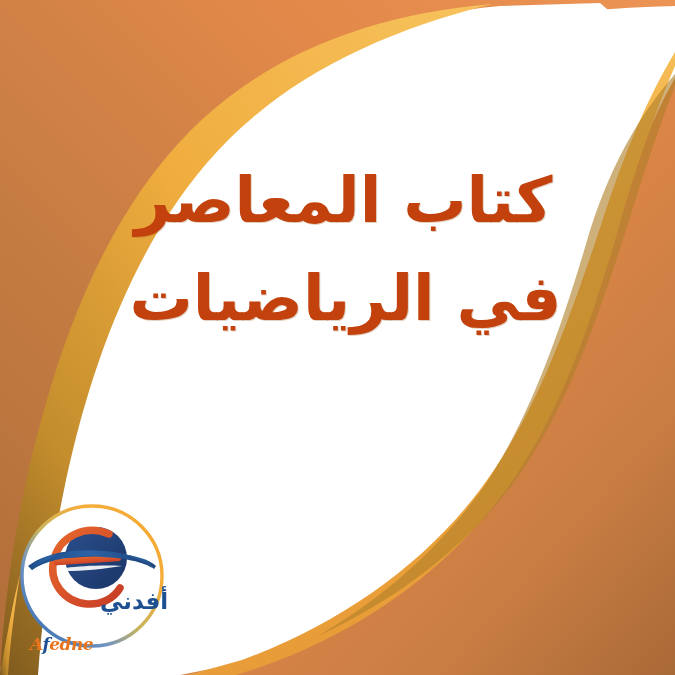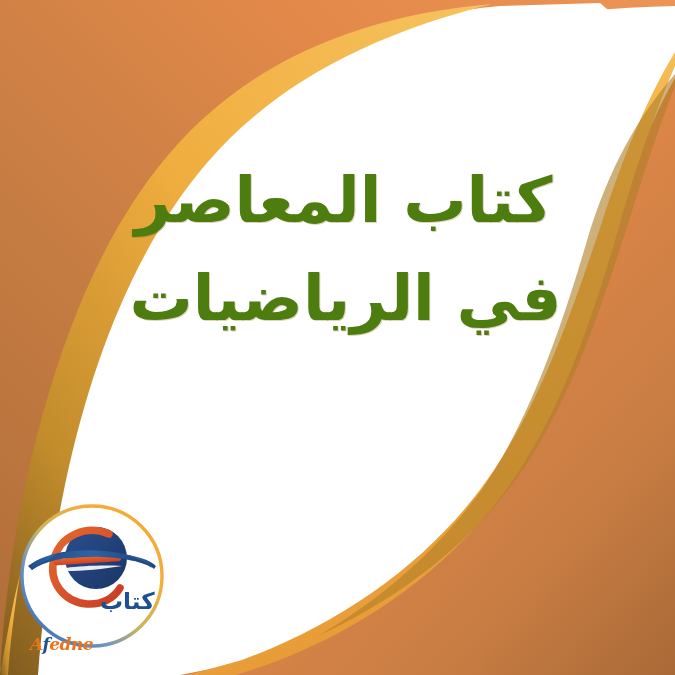--- a/index.html
+++ b/index.html
@@ -25,21 +25,21 @@
   }
   #title-block {
     position: absolute;
     left: 0;
     top: 168px;
     width: 675px;
     text-align: center;
     direction: rtl;
   }
   .title-line {
-    color: #4d7c0f;
+    color: #c2410c;
     font-family: "DejaVu Sans", sans-serif;
     font-weight: bold;
     font-size: 63px;
     line-height: 1.05;
     letter-spacing: 0px;
     white-space: nowrap;
     text-shadow: 1px 1px 0 rgba(140,70,10,0.25);
     padding-left: 24px;
   }
   #title-line-1 {
@@ -234,16 +234,16 @@
                C 58,59 32,64 18,74 Z"></path>
       <path fill="url(#ringBlue)" d="M14,70 C 24,62 40,57 56,55 C 40,60 26,66 18,74 Z"></path>
       <path fill="url(#ringBlue)" d="M140,73 C 132,65 118,60 104,58 C 122,59 136,64 142,70 Z"></path>
 
       <path fill="#ffffff" opacity="0.9" d="M52,72 C 66,70 90,69 108,70 C 90,73 68,75 52,75 Z"></path>
     </svg>
 
     <div id="logo-word-latin">
       <span class="lat-a">A</span><span class="lat-f">f</span><span class="lat-rest">edne</span>
     </div>
-    <div id="logo-word-arabic">كتاب</div>
+    <div id="logo-word-arabic">أفدني</div>
   </div>
 
 </div>
 
 </body></html>

